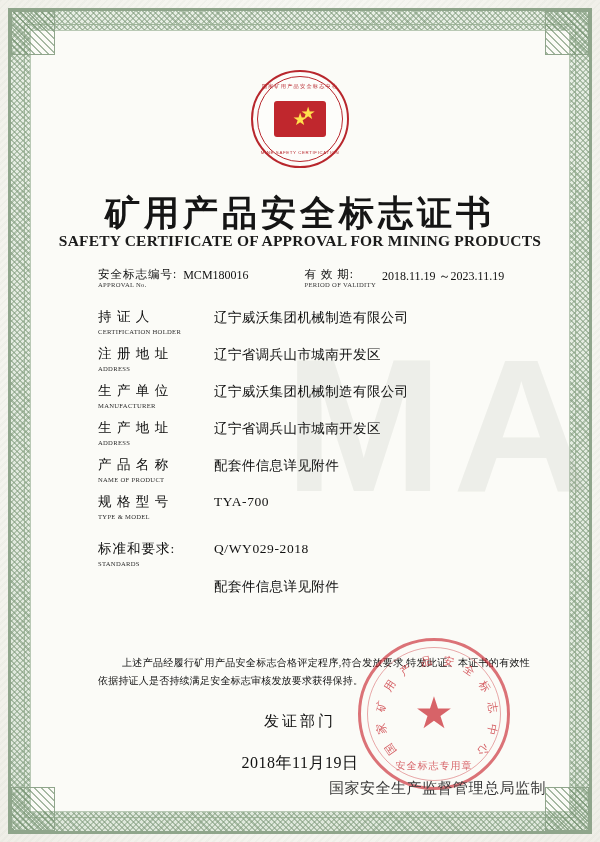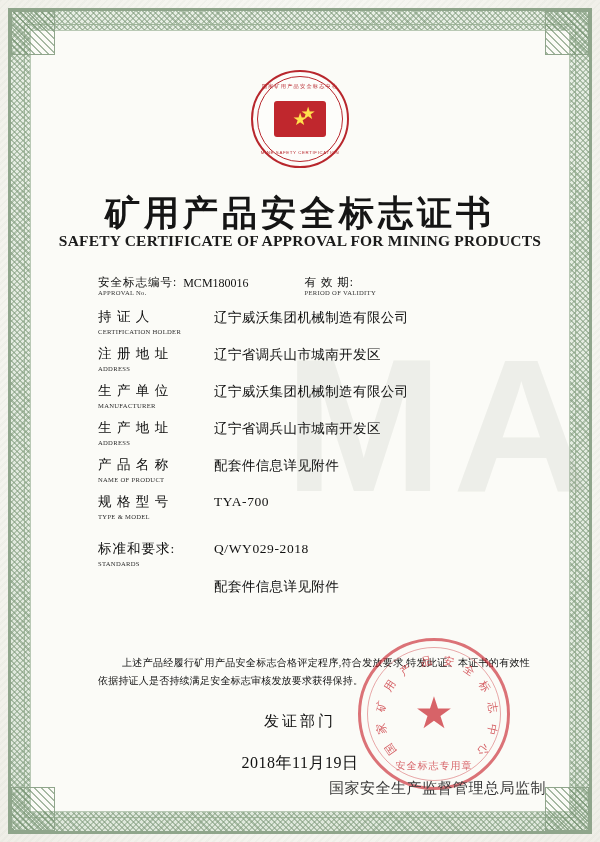--- a/index.html
+++ b/index.html
@@ -157,21 +157,20 @@
     font-family: "Liberation Serif", serif;
   }
 
   
   .hdr-row {
     position: absolute;
     left: 58px; right: 20px;
     top: 228px;
     display: flex;
     align-items: flex-start;
-    margin-top: 8px;
   }
   .hdr-block { display: flex; align-items: flex-start; }
   .lbl-stack { line-height: 1.05; }
   .lbl-cn {
     font-size: 11.5px;
     color: #111;
     letter-spacing: 1px;
     white-space: nowrap;
   }
   .lbl-en {
@@ -374,20 +373,21 @@
           <div class="lbl-en">APPROVAL No.</div>
         </div>
         <div class="hdr-val">MCM180016</div>
       </div>
       <div class="hdr-sp"></div>
       <div class="hdr-block">
         <div class="lbl-stack">
           <div class="lbl-cn">有 效 期:</div>
           <div class="lbl-en">PERIOD OF VALIDITY</div>
         </div>
+        <div class="hdr-val">2018.11.19 ～2023.11.19</div>
       </div>
     </div>
 
     <div class="fields">
 
       <div class="field">
         <div class="f-label">
           <div class="l-cn nospread">持 证 人</div>
           <div class="l-en">CERTIFICATION HOLDER</div>
         </div>

